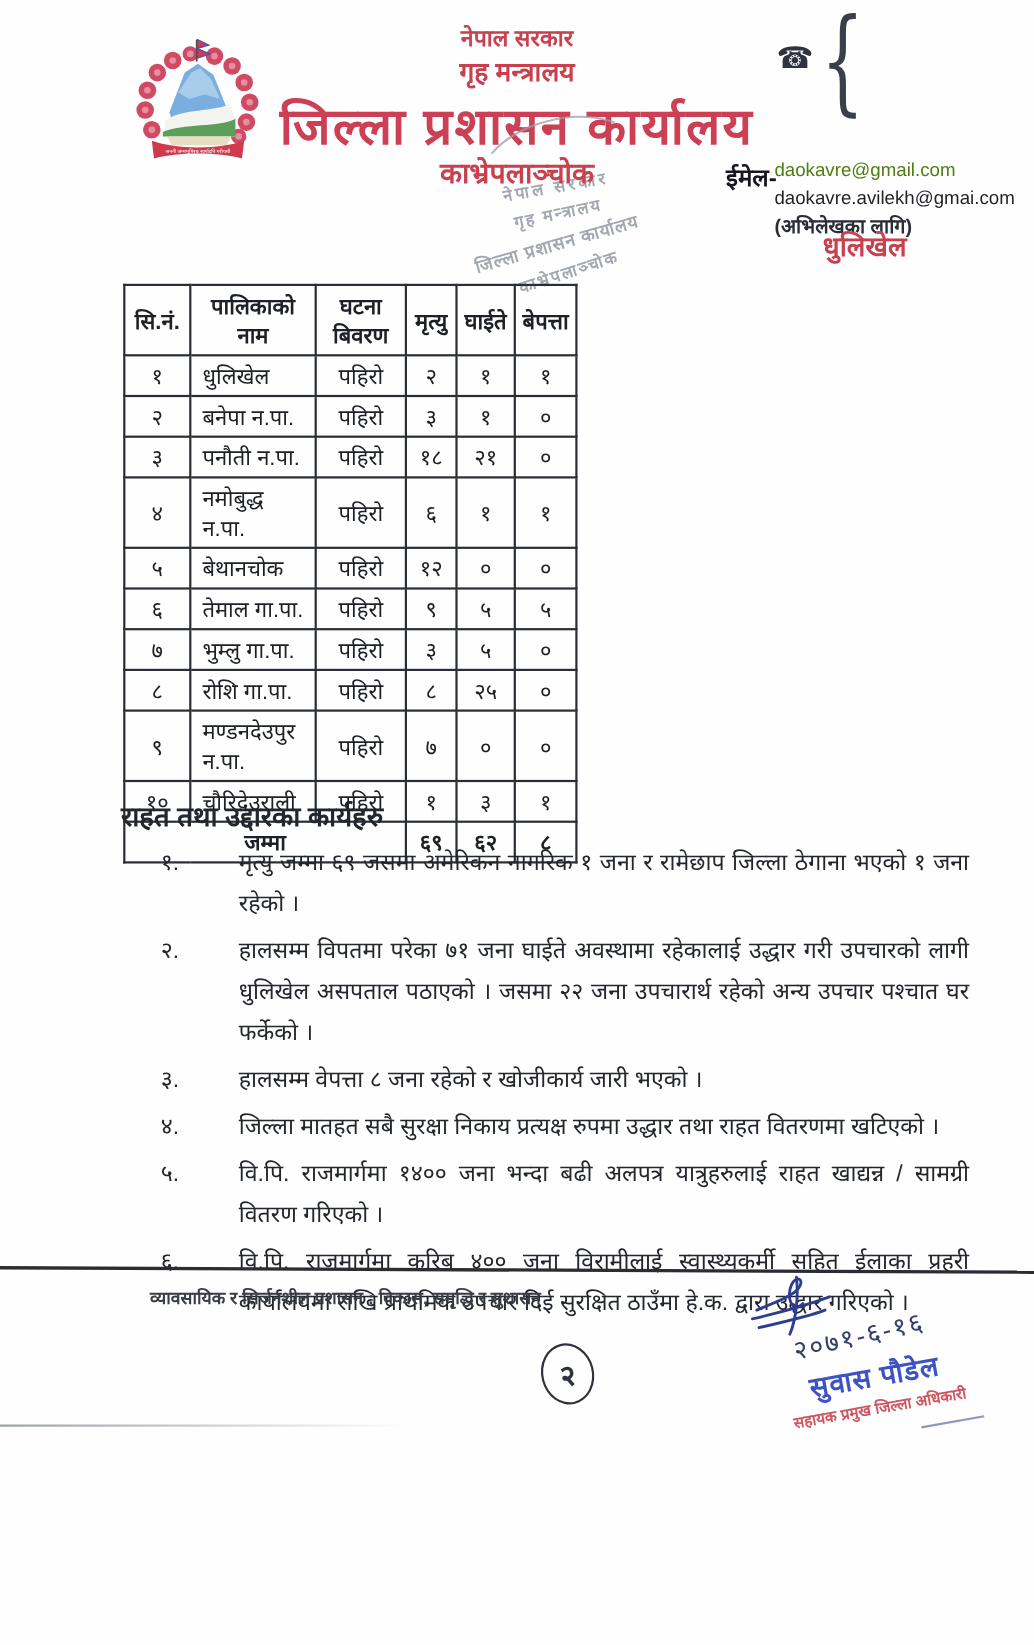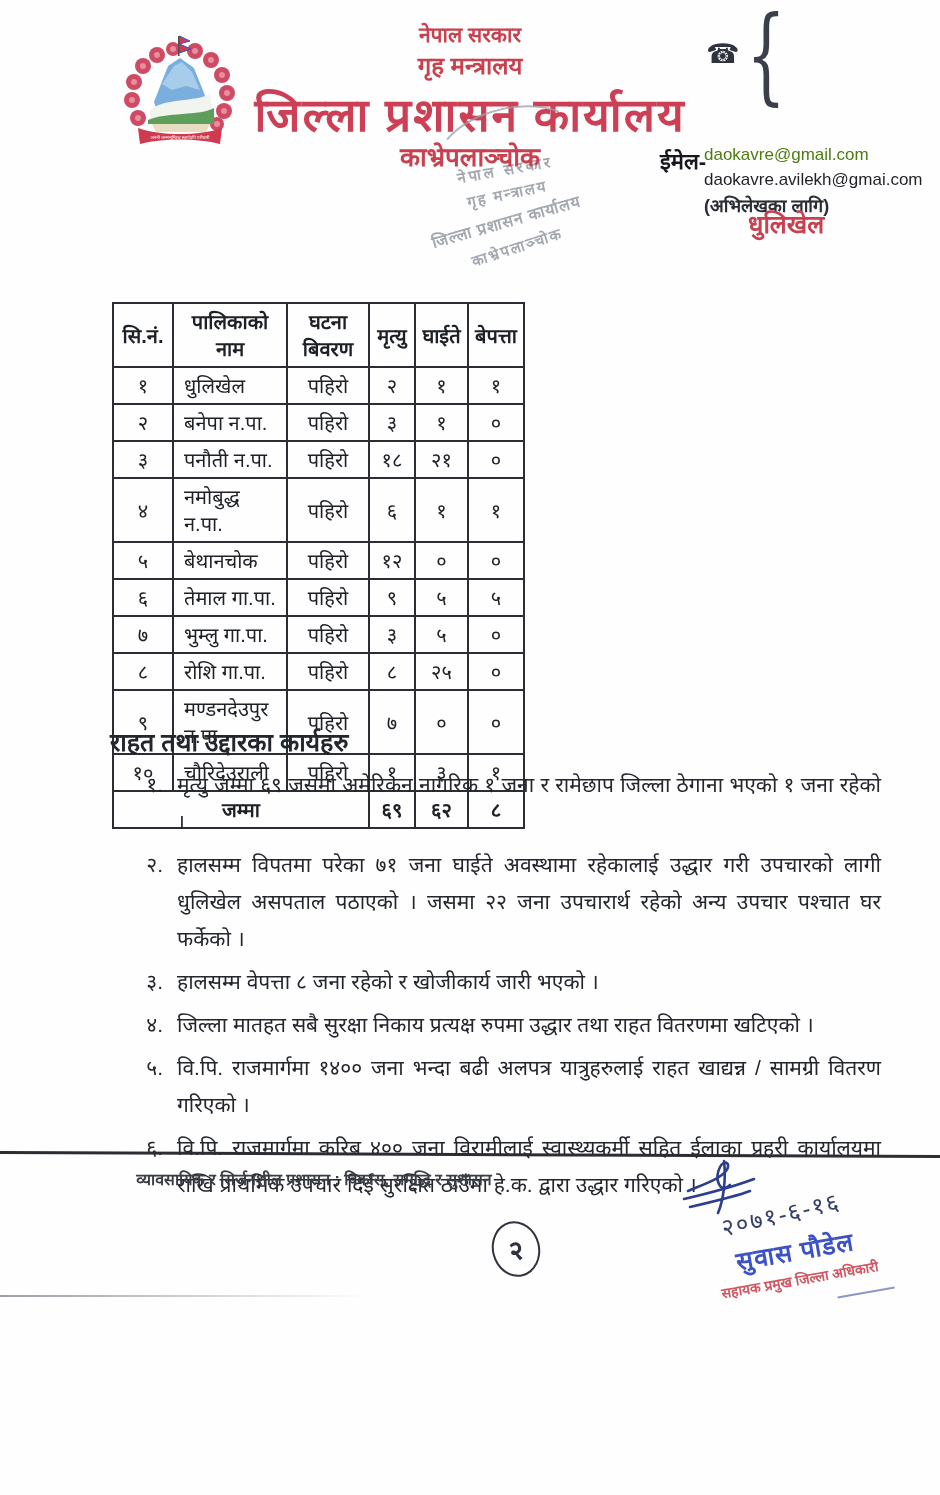--- a/index.html
+++ b/index.html
@@ -43,39 +43,39 @@
   
   .email-label { position:absolute; left:660px; top:145px; font-size:22px;
                  font-weight:bold; color:#16181d; }
   .email-0 { position:absolute; left:704px; top:145px; font-size:17px; color:#4d7c0f; }
   .email-1 { position:absolute; left:704px; top:170px; font-size:17px; color:#1f2126; }
   .email-note { position:absolute; left:704px; top:193px; font-size:18px;
                 font-weight:bold; color:#2a2d33; }
 
   
   table.casualties { position:absolute; left:112px; top:258px; border-collapse:collapse;
-                     color:#1d2025;margin-top:44px; }
+                     color:#1d2025; }
   table.casualties th, table.casualties td {
     border:2px solid #2a2d33; text-align:center; vertical-align:middle;
     font-size:20px; padding:4px 6px; }
   table.casualties th { font-weight:bold; height:56px; }
   table.casualties td { height:33px; }
   table.casualties td.name { text-align:left; padding-left:10px; }
   .col-sn{width:60px}.col-name{width:114px}.col-evt{width:82px}
   .col-d{width:46px}.col-i{width:53px}.col-m{width:56px}
   tr.total td { font-weight:bold; height:36px; }
 
   
   .relief-heading { position:absolute; left:110px; top:724px; font-size:25px;
                     font-weight:600; color:#23262c; }
   .relief-list { position:absolute; left:133px; top:766px; width:748px; }
   .relief-item { display:flex; gap:14px; font-size:21px; line-height:37px;
                  color:#23262c; margin-bottom:6px; }
   .relief-item .num { flex:0 0 30px; text-align:right; }
-  .relief-item .txt { flex:1; text-align:justify; }
+  .relief-item .txt { flex:1; text-align:justify;margin-left:40px; }
 
   
   .footer-rule { position:absolute; left:0; top:1151px; width:940px; height:3px;
                  background:#2b2d33; transform:rotate(.25deg); transform-origin:left center; }
   .slogan { position:absolute; left:0; top:1168px; width:848px; text-align:center;
             font-size:16px; color:#3a3d44;font-weight:bold; }
   .slogan-inner { display:inline-block; margin-right:220px; }
   .page-circle { position:absolute; left:492px; top:1221px; width:48px; height:56px;
                  border:2.5px solid #2f3340; border-radius:50%;
                  transform:rotate(-14deg); display:flex; align-items:center;

